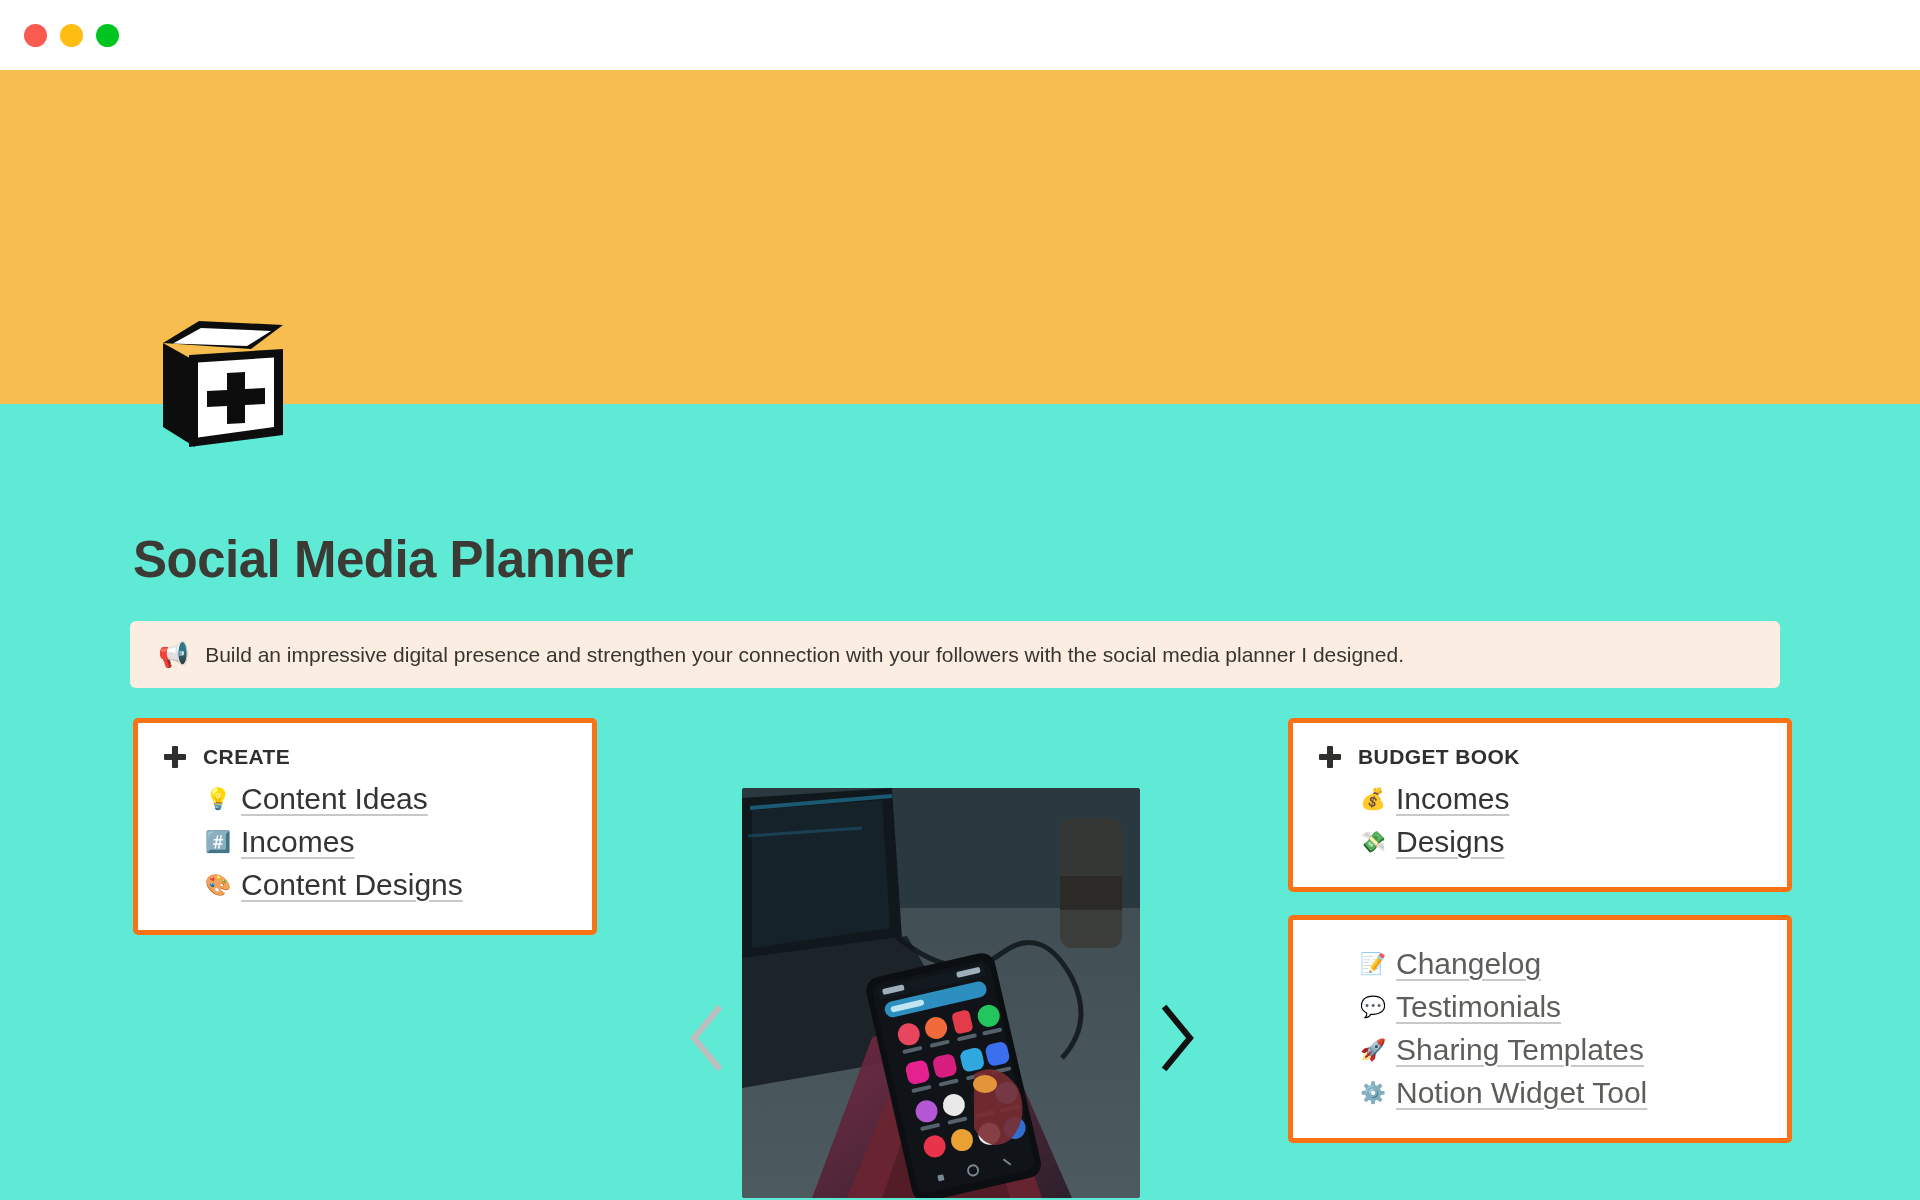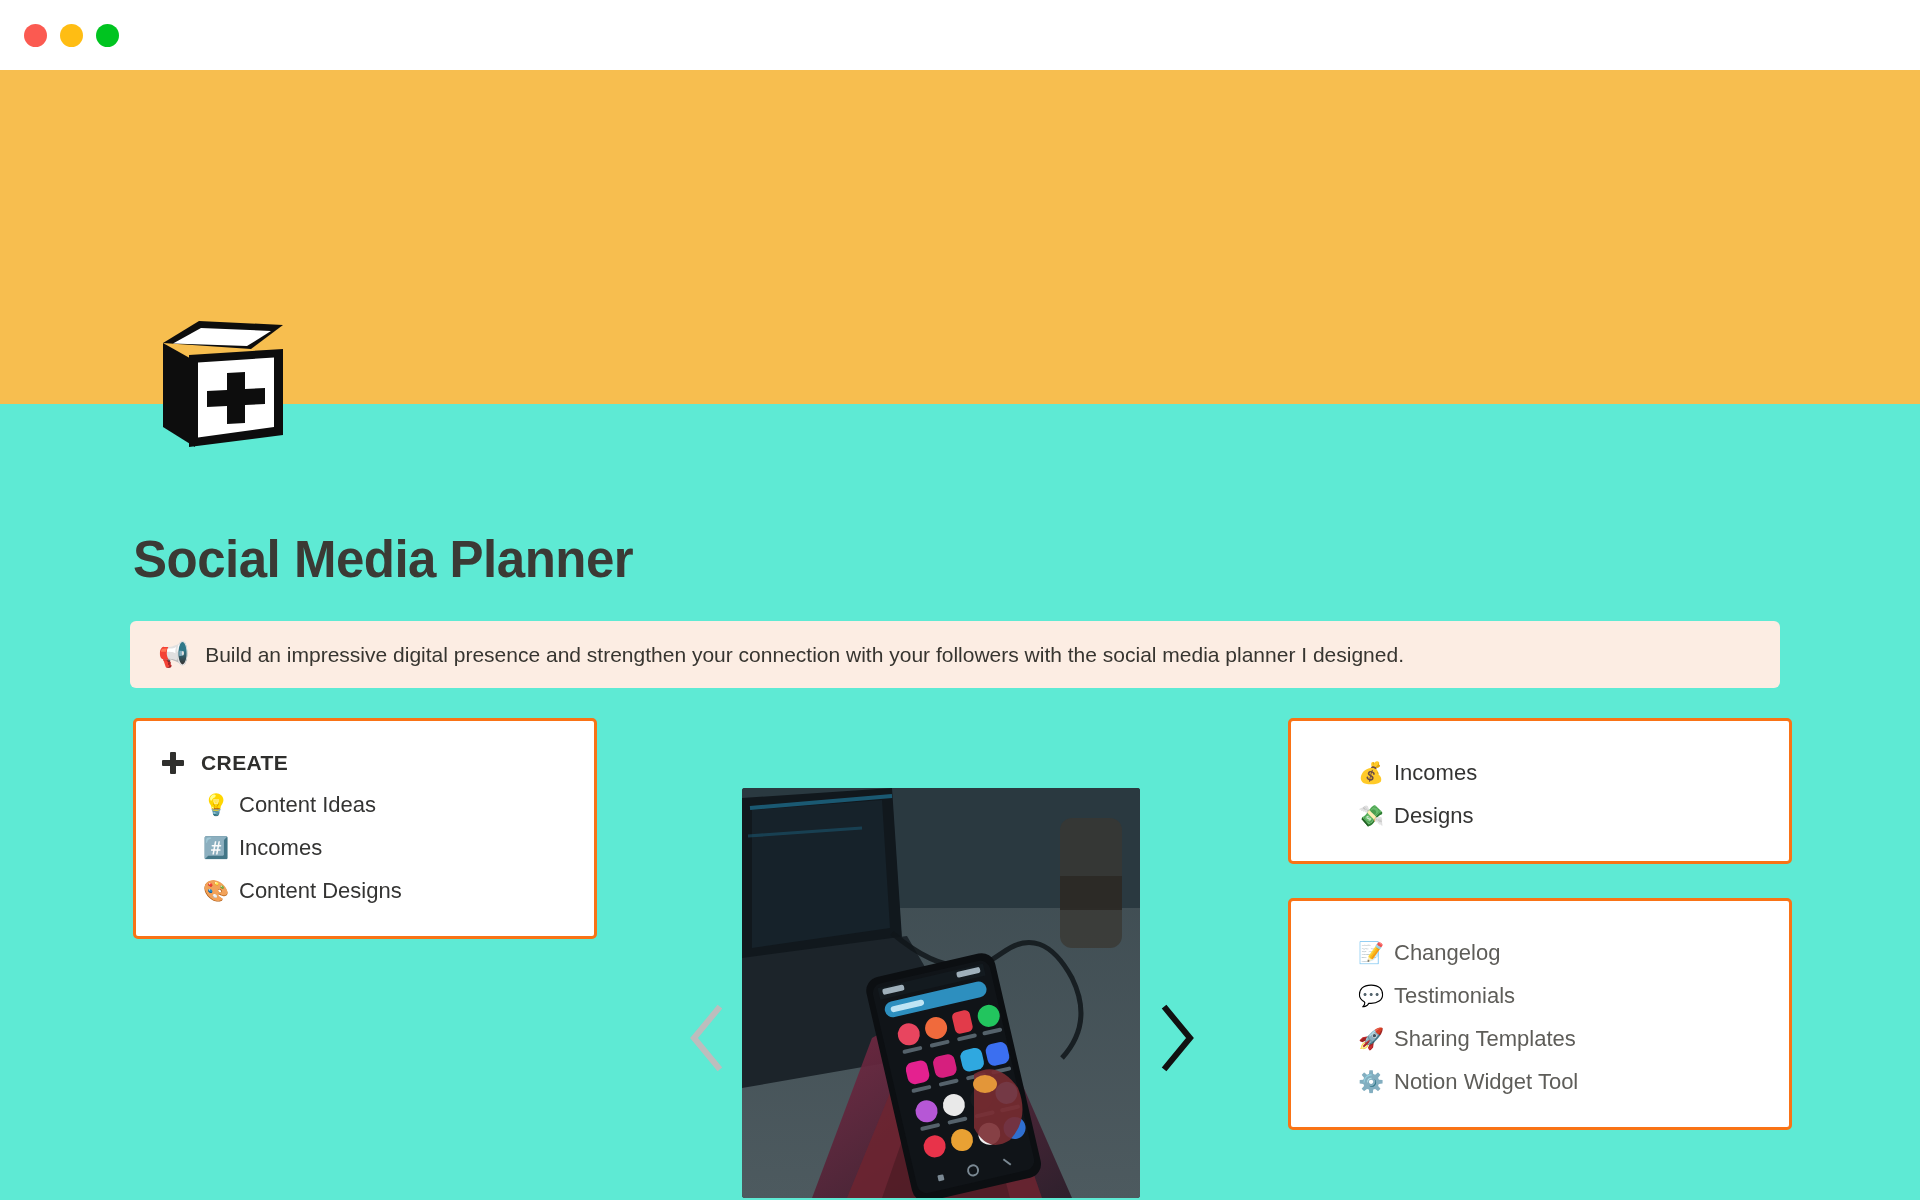--- a/index.html
+++ b/index.html
@@ -118,24 +118,24 @@
     height: 480px;
   }
 
   .col-left  { position: absolute; left: 133px;  top: 0; width: 464px; }
   .col-mid   { position: absolute; left: 740px;  top: 0; width: 440px; }
   .col-right { position: absolute; left: 1288px; top: 0; width: 504px; }
 
   
   .card {
     background: #ffffff;
-    border: 3px solid #f97316;
+    border: 5px solid #f97316;
     border-radius: 5px;
-    padding: 30px 26px 24px 26px;
-    margin-bottom: 34px;
+    padding: 22px 26px 24px 26px;
+    margin-bottom: 23px;
   }
 
   .card-header {
     display: flex;
     align-items: center;
     gap: 17px;
     margin-bottom: 8px;
   }
   .plus-icon {
     width: 22px;
@@ -175,22 +175,23 @@
     height: 43px;
   }
   .link-emoji {
     font-size: 21px;
     line-height: 1;
     flex: 0 0 auto;
     width: 26px;
     text-align: center;
   }
   .link-label {
-    font-size: 22px;
+    font-size: 30px;
     color: #343433;
+    text-decoration: underline;
     text-decoration-color: #c9c8c5;
     text-underline-offset: 5px;
     text-decoration-thickness: 1.5px;
     white-space: nowrap;
   }
   .link-label.muted {
     color: #5e5d59;
   }
 
   
@@ -388,20 +389,24 @@
               <polyline points="12,6 36,35 12,64" fill="none" stroke="#111111" stroke-width="6" stroke-linecap="square" stroke-linejoin="miter"></polyline>
             </svg>
           </div>
 
         </div>
       </div>
 
       <div class="col-right">
 
         <div class="card">
+          <div class="card-header">
+            <span class="plus-icon"></span>
+            <span class="card-title">BUDGET BOOK</span>
+          </div>
           <div class="card-links">
             <div class="link-row">
               <span class="link-emoji">💰</span>
               <span class="link-label">Incomes</span>
             </div>
             <div class="link-row">
               <span class="link-emoji">💸</span>
               <span class="link-label">Designs</span>
             </div>
           </div>

